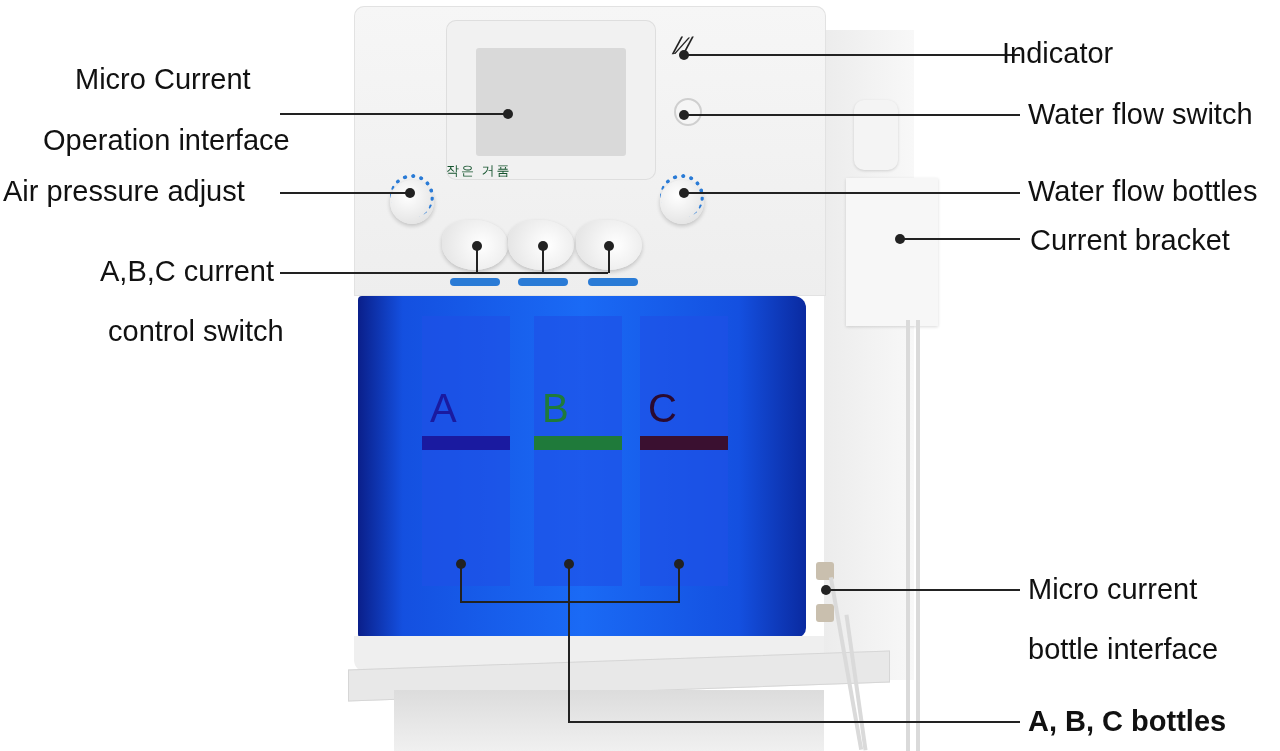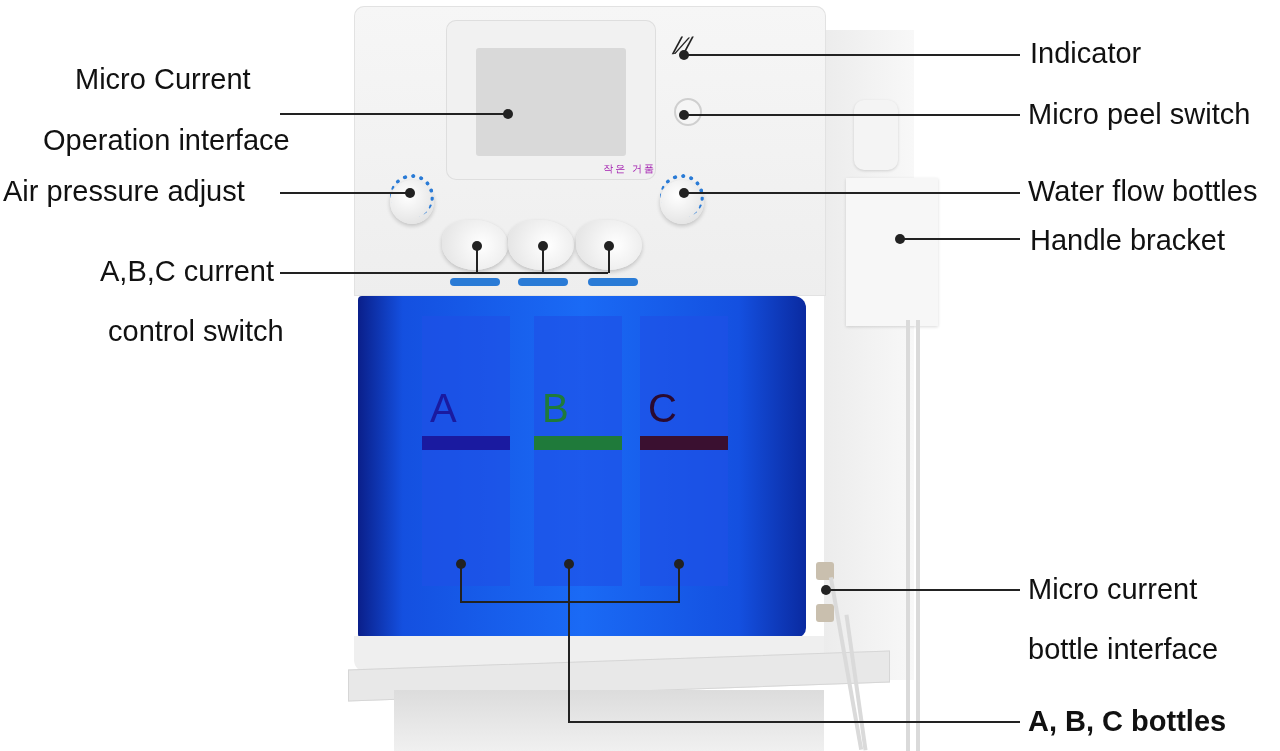--- a/index.html
+++ b/index.html
@@ -12,21 +12,21 @@
   .dot { position:absolute; width:10px; height:10px; border-radius:50%; background:#222; margin:-5px 0 0 -5px; }
 
   
   .machine { position:absolute; left:354px; top:0; width:560px; height:751px; }
   .body-top { position:absolute; left:0; top:6px; width:472px; height:290px; background:linear-gradient(180deg,#f6f6f6,#eeeeee);
               border-radius:10px 10px 0 0; box-shadow: inset 0 0 0 1px #e2e2e2; }
   .body-side { position:absolute; left:470px; top:30px; width:90px; height:650px; background:linear-gradient(90deg,#ececec,#f8f8f8); }
   .screen-frame { position:absolute; left:92px; top:20px; width:210px; height:160px; background:#f1f1f1; border-radius:10px;
                   box-shadow: inset 0 0 0 1px #dedede; }
   .screen { position:absolute; left:30px; top:28px; width:150px; height:108px; background:#d9d9d9; border-radius:3px; }
-  .brand { position:absolute; left:92px; top:162px; width:210px; text-align:right; font-size:10px; color:#a21caf; letter-spacing:2px; }
+  .brand { position:absolute; left:92px; top:162px; width:210px; text-align:left; font-size:13px; color:#14532d; letter-spacing:2px; }
   .knob { position:absolute; width:44px; height:44px; border-radius:50%; background:radial-gradient(circle at 40% 35%,#ffffff,#dcdcdc);
           box-shadow:0 2px 4px rgba(0,0,0,0.2); }
   .knob-arc { position:absolute; width:44px; height:44px; border-radius:50%; border-top:4px dotted #2a7bd6; border-right:4px dotted #2a7bd6;
               transform:rotate(-20deg); box-sizing:border-box; }
   .valve { position:absolute; width:66px; height:50px; background:radial-gradient(circle at 60% 50%,#ffffff,#e1e1e1);
            border-radius:40% 50% 50% 50%; box-shadow:0 2px 4px rgba(0,0,0,0.2); }
   .sol-tag { position:absolute; width:50px; height:8px; background:#2a7bd6; border-radius:5px; }
   .indicator-mark { position:absolute; font-size:24px; color:#222; transform:skew(-15deg); }
   .peel-btn { position:absolute; width:28px; height:28px; border-radius:50%; border:2px solid #cfcfcf; background:#f5f5f5; box-sizing:border-box; }
 
@@ -139,19 +139,19 @@
 <div class="dot" style="left:461px;top:564px;"></div>
 <div class="dot" style="left:569px;top:564px;"></div>
 <div class="dot" style="left:679px;top:564px;"></div>
 
 <div class="label" style="left:75px;top:62px;">Micro Current</div>
 <div class="label" style="left:43px;top:123px;">Operation interface</div>
 <div class="label" style="left:3px;top:174px;text-align:right;">Air pressure adjust</div>
 <div class="label" style="left:100px;top:254px;">A,B,C current</div>
 <div class="label" style="left:108px;top:314px;">control switch</div>
 
-<div class="label" style="left:1030px;top:36px;">Indicator</div>
-<div class="label" style="left:1028px;top:97px;">Micro peel switch</div>
+<div class="label" style="left:1002px;top:36px;">Indicator</div>
+<div class="label" style="left:1028px;top:97px;">Water flow switch</div>
 <div class="label" style="left:1028px;top:174px;">Water flow bottles</div>
-<div class="label" style="left:1030px;top:223px;">Handle bracket</div>
+<div class="label" style="left:1030px;top:223px;">Current bracket</div>
 <div class="label" style="left:1028px;top:572px;">Micro current</div>
 <div class="label" style="left:1028px;top:632px;">bottle interface</div>
 <div class="label" style="left:1028px;top:704px;font-weight:bold;">A, B, C bottles</div>
 
 </body></html>

